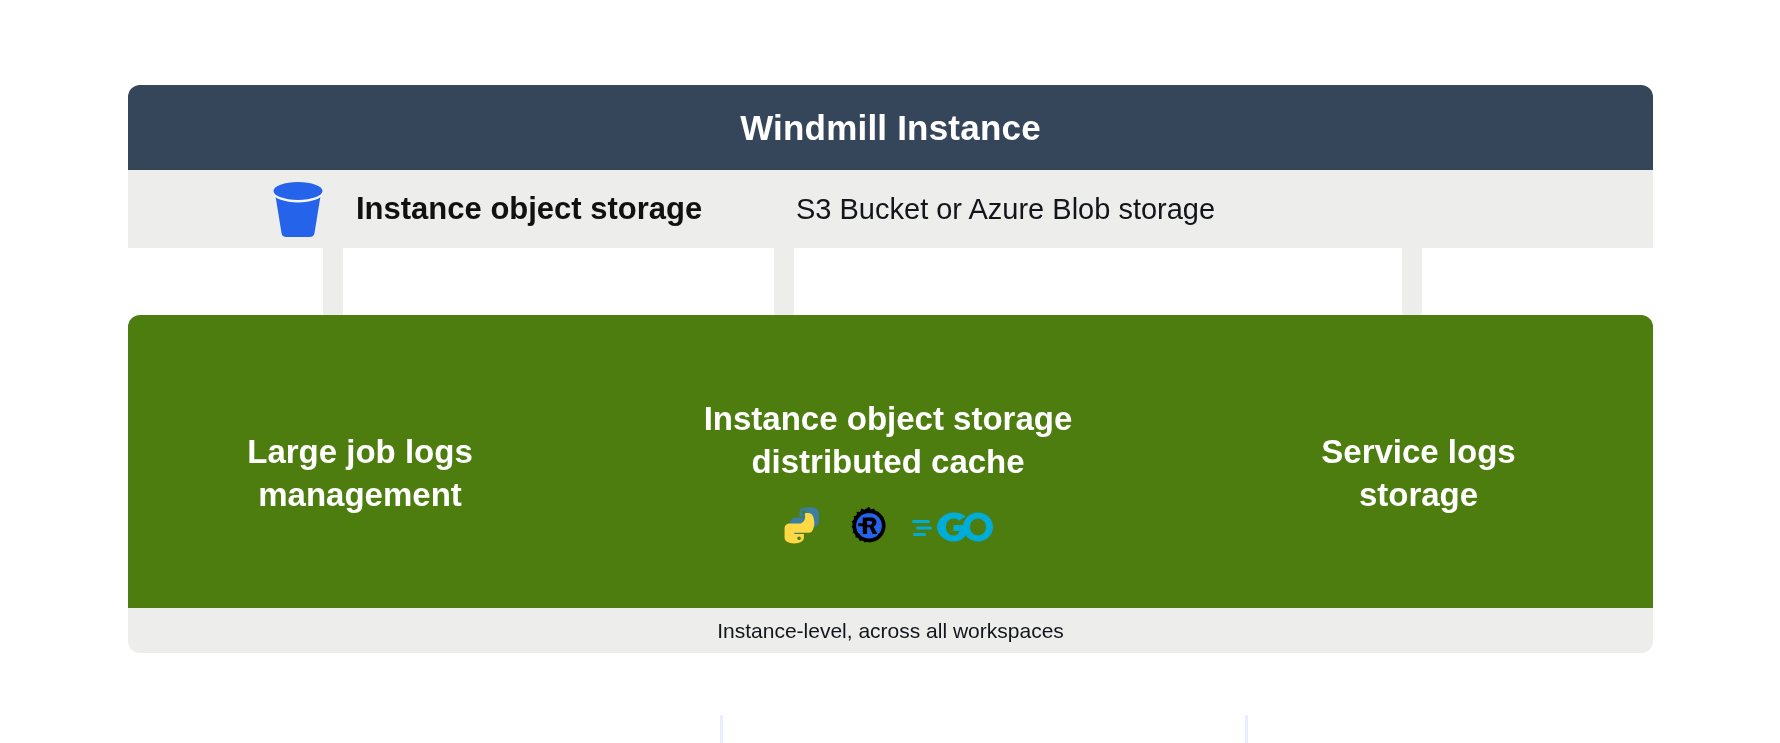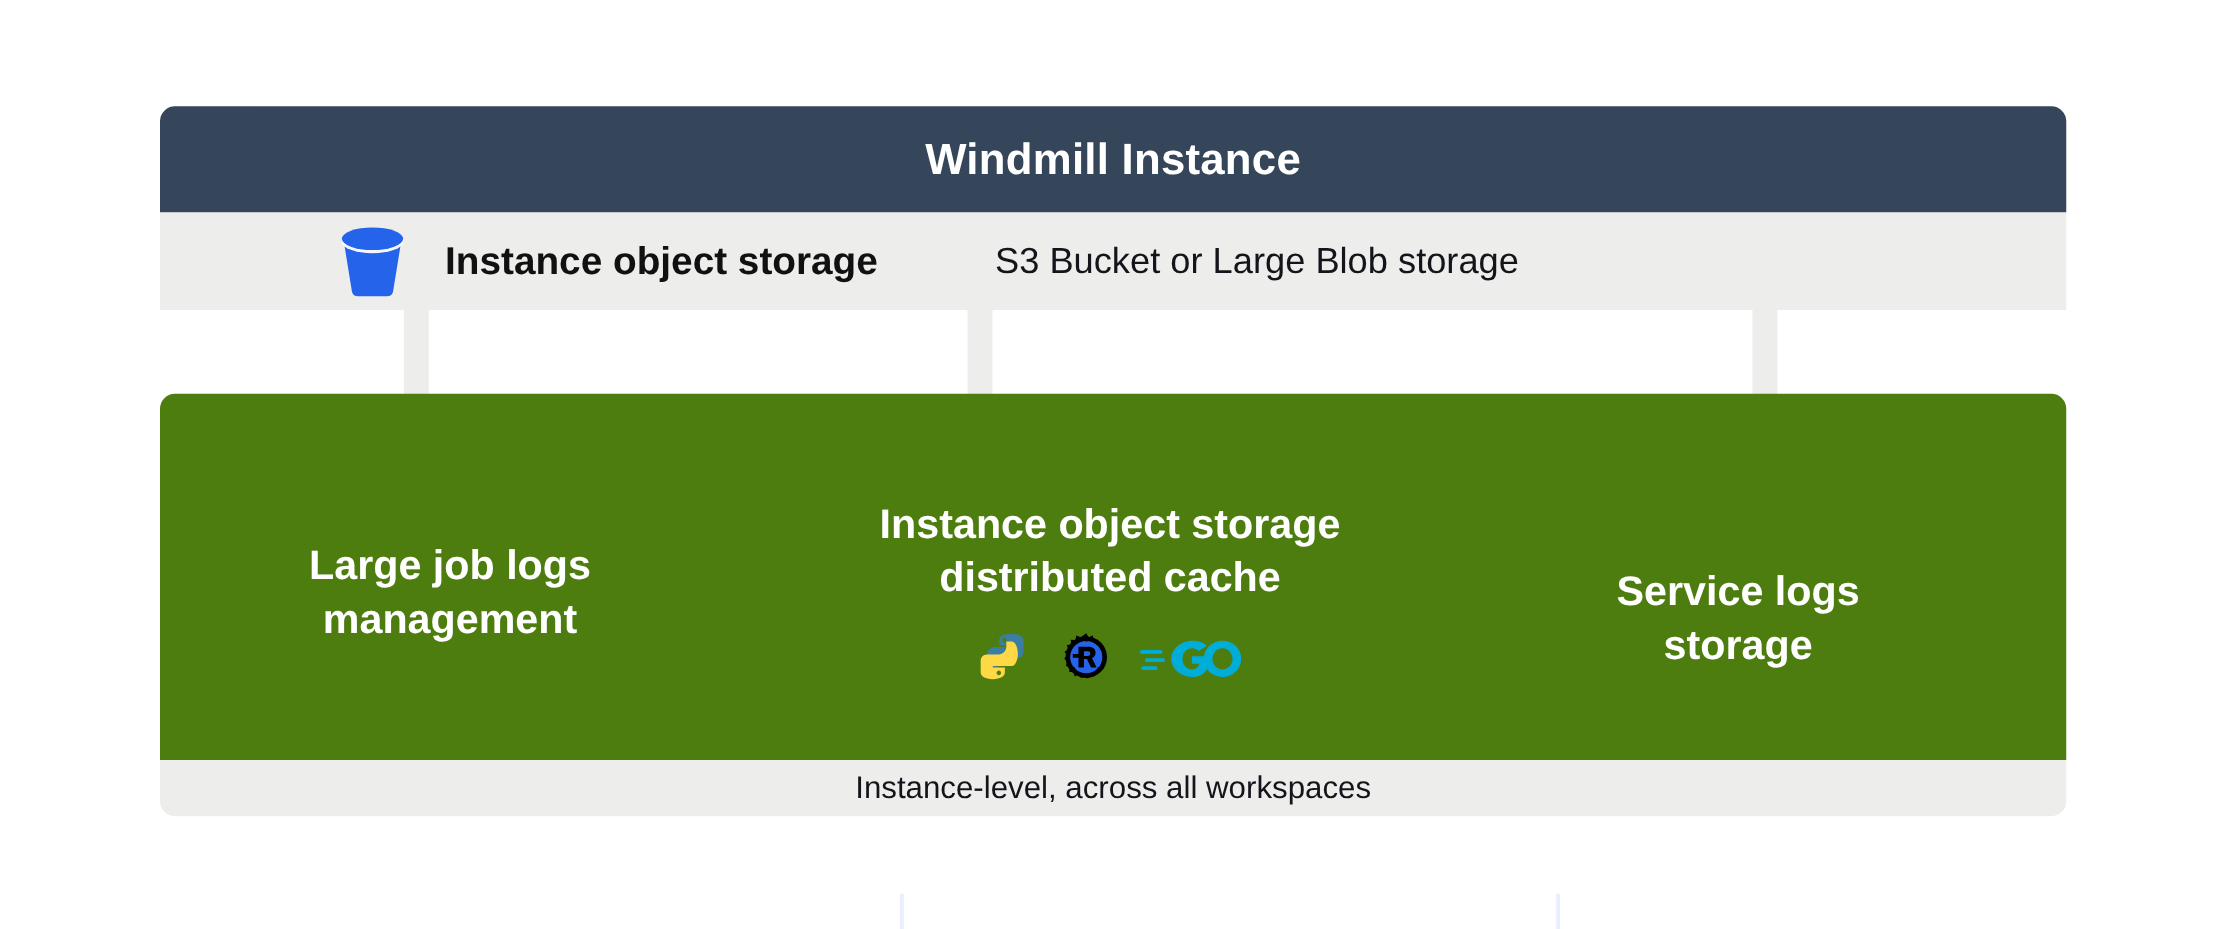--- a/index.html
+++ b/index.html
@@ -127,21 +127,21 @@
     height: 100%;
     display: flex;
     flex-direction: column;
     align-items: center;
     justify-content: center;
     box-sizing: border-box;
     padding-top: 24px;
   }
   #col-left   { left: 0px;    width: 464px; }
   #col-mid    { left: 464px;  width: 592px; }
-  #col-right  { left: 1028px; width: 469px; margin-top: 21px; }
+  #col-right  { left: 1056px; width: 469px; }
 
   .col-title {
     color: #ffffff;
     font-size: 33px;
     font-weight: bold;
     line-height: 1.28;
     text-align: center;
     white-space: pre-line;
   }
 
@@ -174,21 +174,21 @@
     width: 100%;
     height: 45px;
     background: #ededec;
     border-radius: 0 0 12px 12px;
     display: flex;
     align-items: center;
     justify-content: center;
   }
   .footer-text {
     color: #13151a;
-    font-size: 25px;
+    font-size: 21px;
     font-weight: normal;
   }
 </style>
 </head>
 <body>
 
 <div id="diagram">
 
   <div class="header-band">
     <div class="header-title">Windmill Instance</div>
@@ -201,21 +201,21 @@
 
         <path d="M7.5 16 L52.5 16 L46.5 53 Q46 57 41.5 57 L18.5 57 Q14 57 13.5 53 Z" fill="#2563EB"></path>
 
         <ellipse cx="30" cy="13.5" rx="24.5" ry="9" fill="#FFFFFF" opacity="0.95"></ellipse>
 
         <ellipse cx="30" cy="11" rx="24.5" ry="9" fill="#2563EB"></ellipse>
       </svg>
     </div>
 
     <div class="subheader-label">Instance object storage</div>
-    <div class="subheader-note">S3 Bucket or Large Blob storage</div>
+    <div class="subheader-note">S3 Bucket or Azure Blob storage</div>
   </div>
 
   <div class="arrow" id="arrow-1">
     <div class="shaft"></div>
     <div class="head"></div>
   </div>
   <div class="arrow" id="arrow-2">
     <div class="shaft"></div>
     <div class="head"></div>
   </div>

